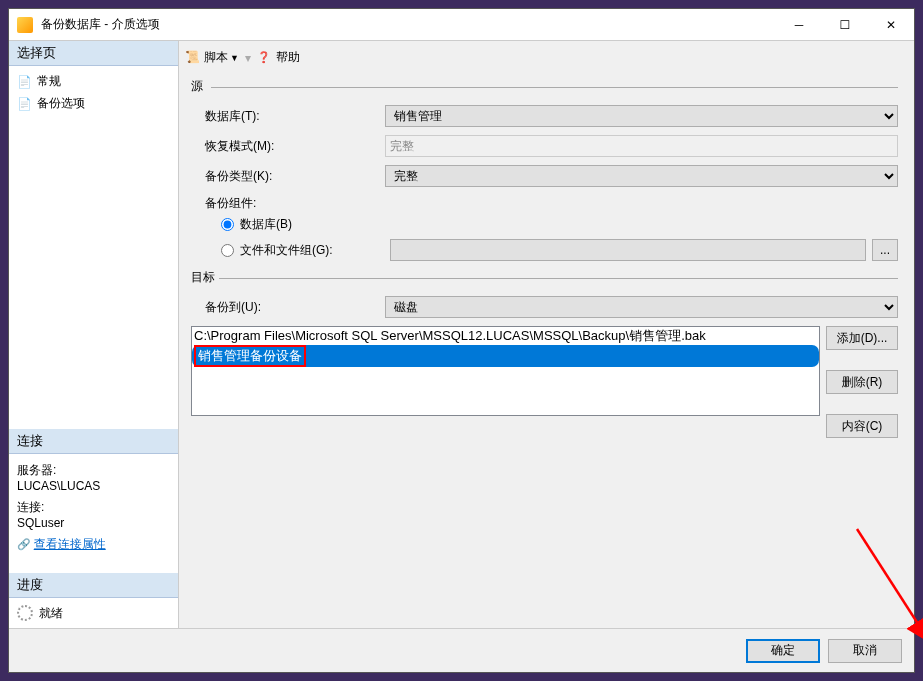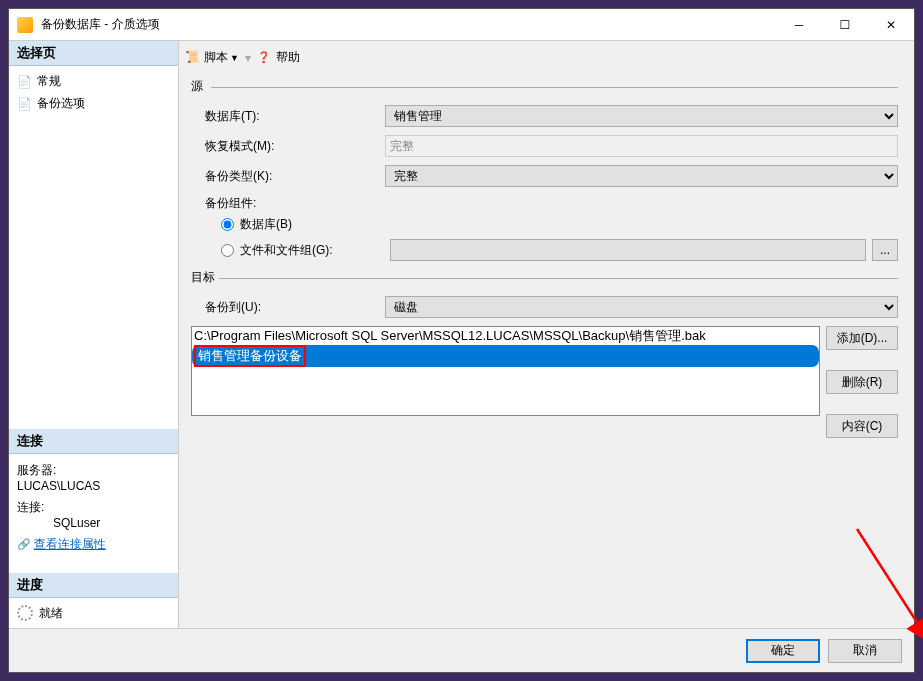--- a/index.html
+++ b/index.html
@@ -6,21 +6,21 @@
 body { background:#3d2b5f; padding:8px; }
 .window { width:907px; height:665px; background:#f0f0f0; border:1px solid #555; display:flex; flex-direction:column; position:relative; }
 .titlebar { height:31px; background:#fff; display:flex; align-items:center; padding-left:8px; }
 .title-icon { width:16px; height:16px; background:linear-gradient(135deg,#ffd54f,#ff9800); border-radius:2px; margin-right:8px; }
 .title-text { font-size:12px; color:#000; flex:1; }
 .win-controls { display:flex; height:100%; }
 .win-btn { width:46px; display:flex; align-items:center; justify-content:center; font-size:12px; }
 .body { flex:1; display:flex; border-top:1px solid #ccc; }
 .sidebar { width:170px; background:#fff; display:flex; flex-direction:column; border-right:1px solid #ccc; }
 .side-section { }
-.side-header { background:#d6e5f3; padding:3px 8px; font-size:13px; font-weight:bold; border-bottom:1px solid #b0c4de; }
+.side-header { background:#d6e5f3; padding:3px 8px; font-size:13px; font-weight:normal; border-bottom:1px solid #b0c4de; }
 .side-content { padding:4px 8px; font-size:12px; }
 .side-item { display:flex; align-items:center; padding:2px 0; line-height:18px; }
 .page-icon { width:16px; height:16px; margin-right:4px; display:inline-block; }
 .page-icon::before { content:"📄"; font-size:12px; }
 .link { color:#0066cc; text-decoration:underline; cursor:pointer; }
 .link-icon::before { content:"🔗"; font-size:11px; margin-right:3px; }
 .spinner { width:16px; height:16px; border:2px dotted #999; border-radius:50%; margin-right:6px; }
 .main { flex:1; padding:6px 10px 0 6px; display:flex; flex-direction:column; position:relative; }
 .toolbar { display:flex; align-items:center; padding:2px 0 8px 0; font-size:12px; }
 .tb-item { display:flex; align-items:center; margin-right:6px; }
@@ -87,21 +87,21 @@
             </div>
         </div>
       </div>
       <div class="side-spacer"></div>
       <div class="side-section">
         <div class="side-header">连接</div>
         <div class="side-content">
           <div style="font-size:12px;margin-top:4px;">服务器:</div>
           <div style="font-size:12px;margin-bottom:6px;">LUCAS\LUCAS</div>
           <div style="font-size:12px;">连接:</div>
-          <div style="font-size:12px;margin-bottom:6px;margin-left:36px;">SQLuser</div>
+          <div style="font-size:12px;margin-bottom:6px;">SQLuser</div>
           <div style="font-size:12px;"><span class="link-icon"></span><span class="link">查看连接属性</span></div>
         </div>
       </div>
       <div class="side-section" style="margin-top:16px;">
         <div class="side-header">进度</div>
         <div class="side-content">
           <div class="side-item">
               <span class="spinner"></span>
               <span>就绪</span>
             </div>

